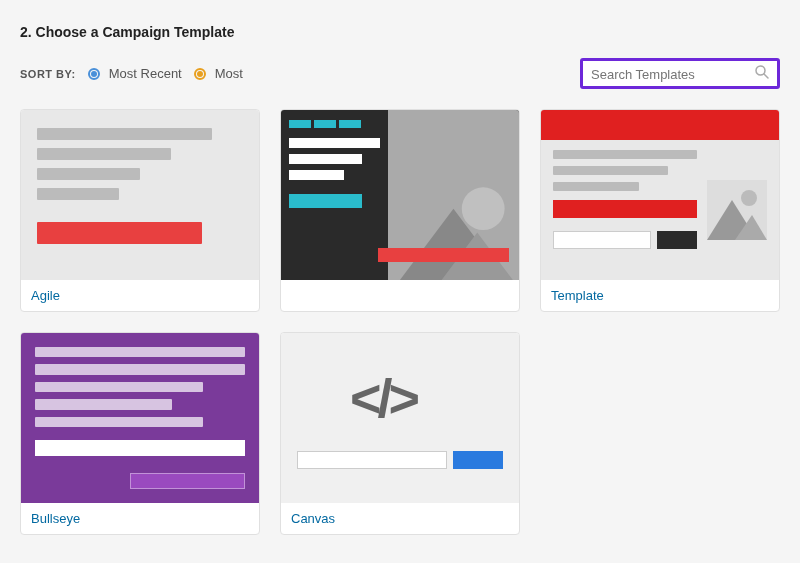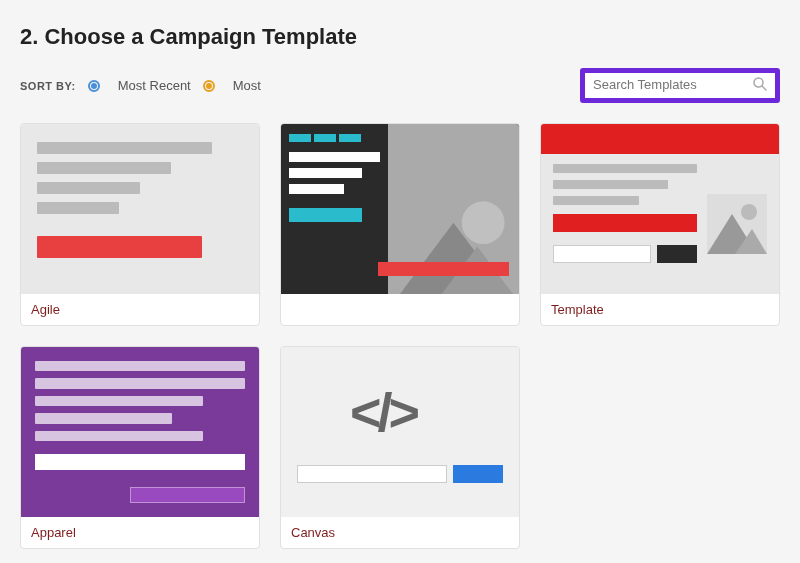--- a/index.html
+++ b/index.html
@@ -4,21 +4,21 @@
   <style>
     * { box-sizing: border-box; margin: 0; padding: 0; }
     body {
       font-family: Arial, sans-serif;
       background: #f5f5f5;
       padding: 24px 20px;
       color: #333;
     }
 
     h1 {
-      font-size: 22px;
+      font-size: 14px;
       font-weight: 600;
       margin-bottom: 18px;
       color: #222;
     }
 
     .sort-bar {
       display: flex;
       align-items: center;
       gap: 12px;
       margin-bottom: 20px;
@@ -28,21 +28,21 @@
       font-size: 11px;
       font-weight: 700;
       letter-spacing: 0.5px;
       color: #555;
       text-transform: uppercase;
     }
 
     .sort-option {
       display: flex;
       align-items: center;
-      gap: 18px;
+      gap: 9px;
       font-size: 13px;
       color: #555;
       cursor: pointer;
     }
 
     .radio-dot {
       width: 12px;
       height: 12px;
       border-radius: 50%;
       border: 2px solid #aaa;
@@ -70,22 +70,22 @@
       content: '';
       width: 6px;
       height: 6px;
       background: #4a90d9;
       border-radius: 50%;
     }
 
     .search-wrapper {
       margin-left: auto;
       display: flex;
-      align-items: flex-start;
-      border: 5px solid #6d28d9;
+      align-items: flex-end;
+      border: 3px solid #6d28d9;
       border-radius: 3px;
       background: #fff;
       padding: 4px 8px;
       width: 200px;
     }
 
     .search-wrapper input {
       border: none;
       outline: none;
       font-size: 13px;
@@ -116,21 +116,21 @@
     .template-preview {
       width: 100%;
       height: 170px;
       overflow: hidden;
       position: relative;
     }
 
     .template-name {
       padding: 8px 10px;
       font-size: 13px;
-      color: #7f1d1d;
+      color: #0369a1;
     }
 
     
     .agile-preview {
       background: #e8e8e8;
       padding: 18px 16px;
       display: flex;
       flex-direction: column;
       gap: 8px;
     }
@@ -480,21 +480,21 @@
   <div class="template-card">
     <div class="template-preview bullseye-preview">
       <div class="bull-bar full"></div>
       <div class="bull-bar full"></div>
       <div class="bull-bar med"></div>
       <div class="bull-bar short"></div>
       <div class="bull-bar med"></div>
       <div class="bull-input"></div>
       <div class="bull-cta"></div>
     </div>
-    <div class="template-name">Apparel</div>
+    <div class="template-name">Bullseye</div>
   </div>
 
   <div class="template-card">
     <div class="template-preview canvas-preview">
       <div class="canvas-code-icon">
         <svg viewBox="0 0 120 60" width="120" height="60" xmlns="http://www.w3.org/2000/svg">
           <text x="10" y="50" font-size="54" font-family="Arial" font-weight="bold" fill="#666" letter-spacing="-4">&lt;/&gt;</text>
         </svg>
       </div>
       <div class="canvas-input-row">

